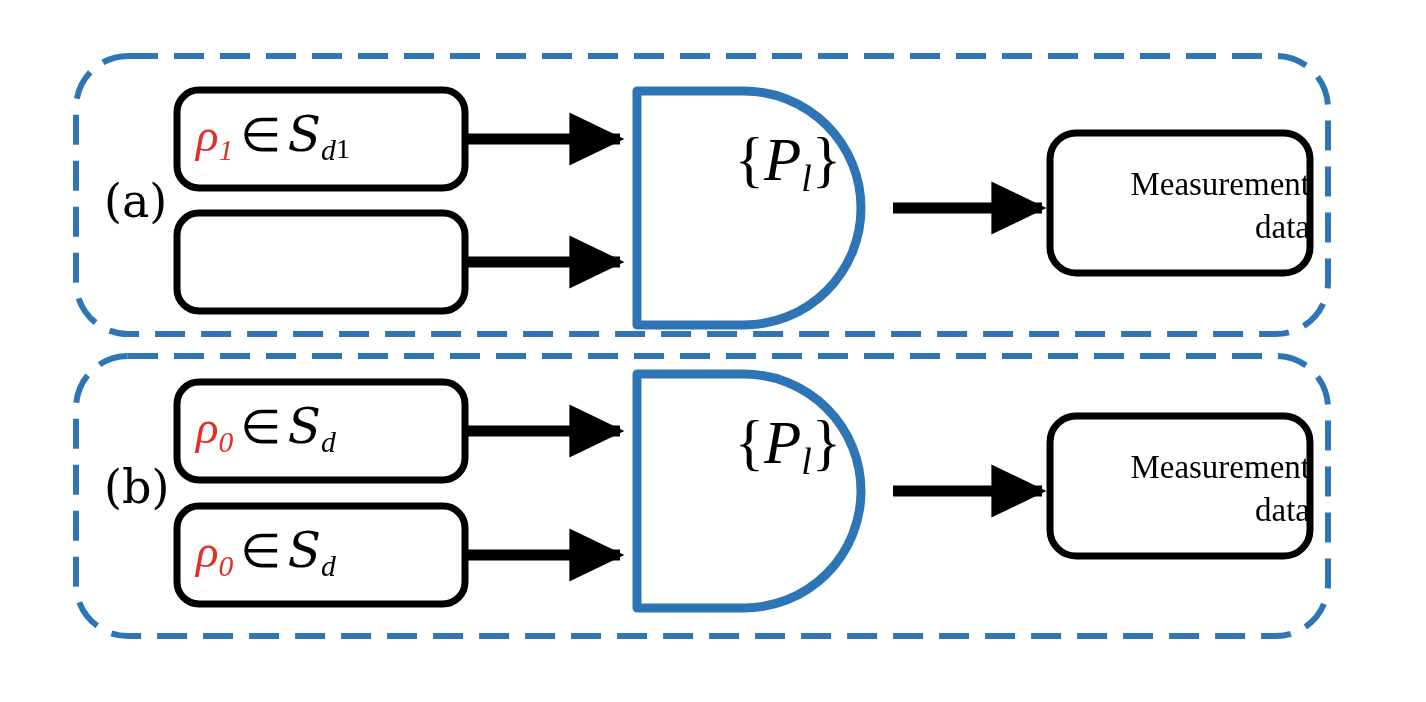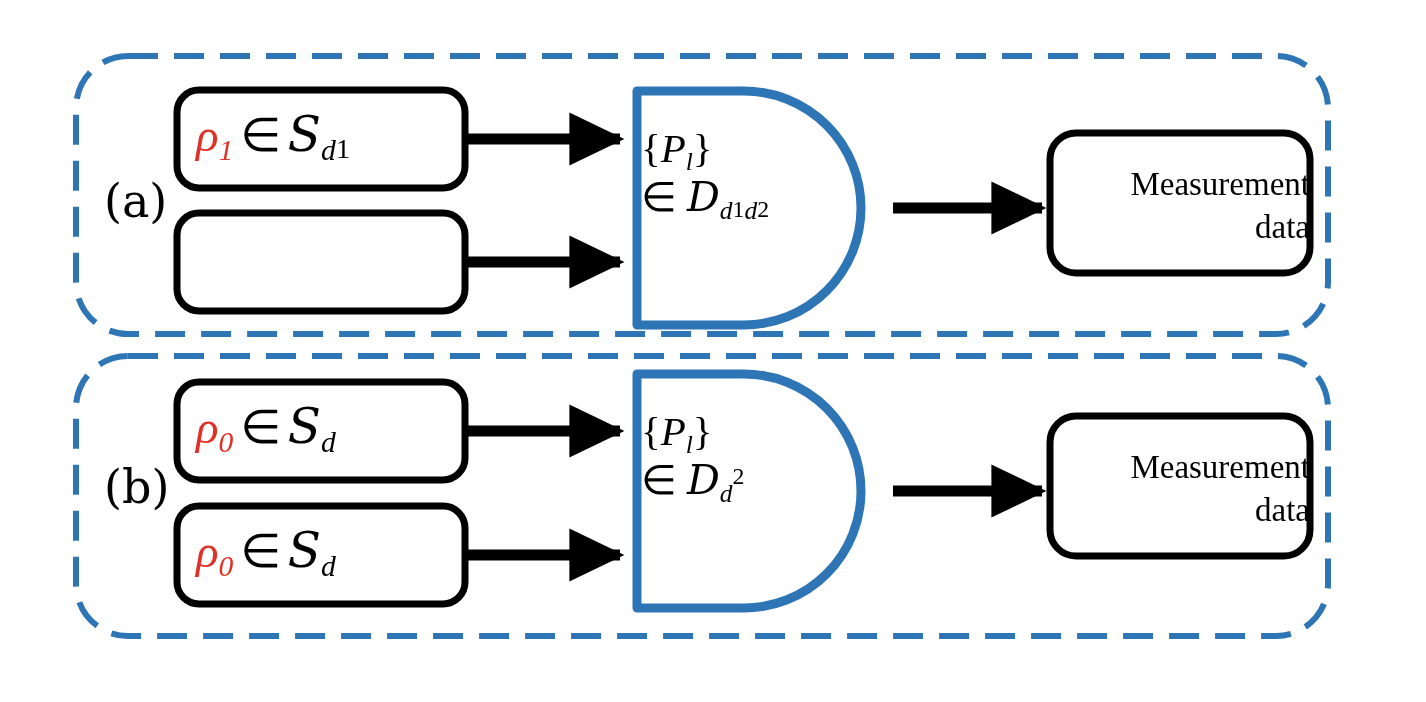--- a/index.html
+++ b/index.html
@@ -44,24 +44,24 @@
   }
   .state-eq .scr{
     font-family:"DejaVu Serif", serif;
     font-style:italic;
     font-size:1.03em;
   }
   .state-eq .op{font-style:normal;padding:0 0.14em;}
 
   .det-eq{
     position:absolute;
-    text-align:left;
+    text-align:right;
     color:#000000;
     font-family:"Liberation Serif", serif;
-    font-size:41px;
+    font-size:61px;
     line-height:1.12;
     white-space:nowrap;
   }
   .det-eq .braceline{font-style:italic;}
   .det-eq .sub{font-size:0.62em;vertical-align:-0.30em;font-style:italic;}
   .det-eq .subsub{font-size:0.58em;vertical-align:-0.26em;font-style:normal;}
   .det-eq .sup{font-size:0.58em;vertical-align:0.42em;font-style:normal;}
   .det-eq .scr{font-family:"DejaVu Serif", serif;font-style:italic;}
   .det-eq .op{font-style:normal;}
 
@@ -122,23 +122,20 @@
 
   <div class="lbl state-eq" style="left:196px;top:110px;">
     <span class="rho">ρ</span><span class="rho sub">1</span><span class="op">∈</span><span class="scr">S</span><span class="sub">d</span><span class="subsub">1</span>
   </div>
 
 
   <div class="det-eq" style="left:641px;top:126px;width:200px;">
     <div>
       <span class="op">{</span><span class="braceline">P</span><span class="sub">l</span><span class="op">}</span>
     </div>
-    <div>
-      <span class="op">∈</span>&nbsp;<span class="scr">D</span><span class="sub">d</span><span class="subsub">1</span><span class="sub">d</span><span class="subsub">2</span>
-    </div>
   </div>
 
   <div class="meas-box-text" style="left:1050px;top:163px;width:260px;">
     <div>Measurement</div>
     <div>data</div>
   </div>
 
   <div class="lbl panel-tag" style="left:104px;top:464px;">(b)</div>
 
   <div class="lbl state-eq" style="left:196px;top:402px;">
@@ -146,23 +143,20 @@
   </div>
 
   <div class="lbl state-eq" style="left:196px;top:526px;">
     <span class="rho">ρ</span><span class="rho sub">0</span><span class="op">∈</span><span class="scr">S</span><span class="sub">d</span>
   </div>
 
   <div class="det-eq" style="left:641px;top:409px;width:200px;">
     <div>
       <span class="op">{</span><span class="braceline">P</span><span class="sub">l</span><span class="op">}</span>
     </div>
-    <div>
-      <span class="op">∈</span>&nbsp;<span class="scr">D</span><span class="sub">d</span><span class="sup">2</span>
-    </div>
   </div>
 
   <div class="meas-box-text" style="left:1050px;top:446px;width:260px;">
     <div>Measurement</div>
     <div>data</div>
   </div>
 
 </div>
 
 </body></html>

